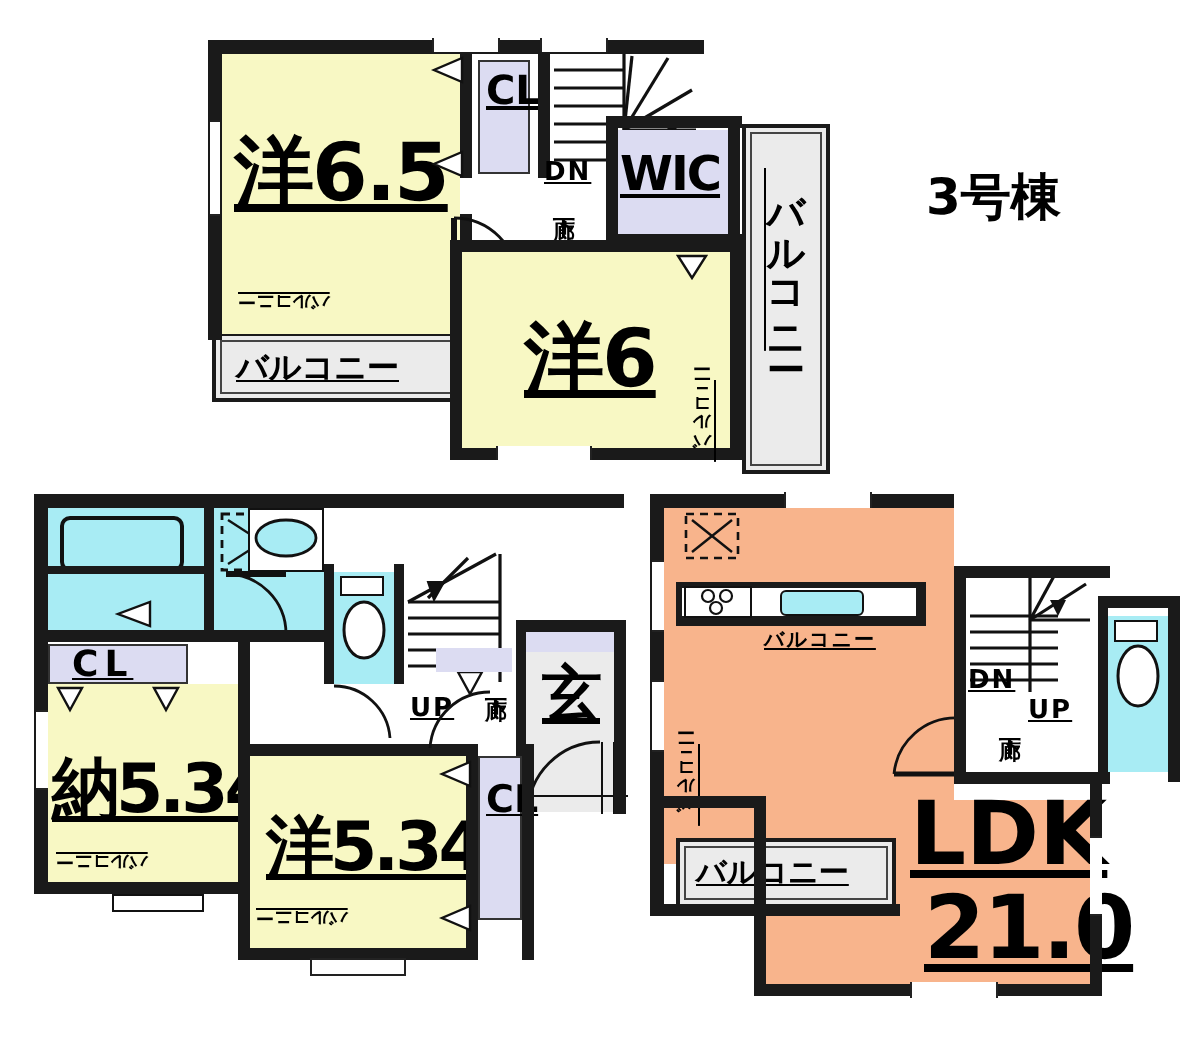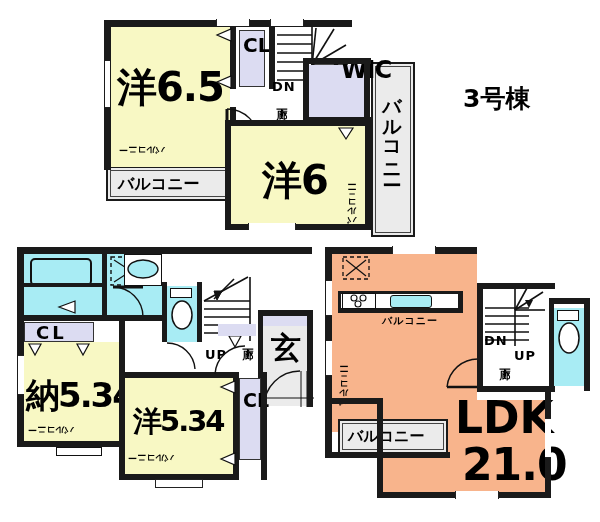--- a/index.html
+++ b/index.html
@@ -24,20 +24,21 @@
   .grey{background:#ebebeb;}
   .white{background:#ffffff;}
   .outl1{border:1px solid #333;}
 
   .lbl{
     position:absolute;
     color:#000;
     line-height:1;
     white-space:nowrap;
     font-weight:700;
+    text-decoration:underline;
   }
   .bigroom{
     font-family:"DejaVu Sans","Liberation Sans",sans-serif;
     font-weight:700;
     letter-spacing:-1px;
   }
   .tiny{
     font-family:"DejaVu Sans","Liberation Sans",sans-serif;
     font-weight:700;
   }
@@ -143,21 +144,21 @@
     <svg class="abs" style="left:226px;top:108px;width:34px;height:34px;">
       <path d="M1,1 A32,32 0 0 1 33,33" fill="none" stroke="#111" stroke-width="1.4"></path>
       <line x1="1" y1="1" x2="1" y2="33" stroke="#111" stroke-width="3"></line>
     </svg>
     <svg class="abs" style="left:267px;top:130px;width:34px;height:34px;">
       <path d="M33,1 A32,32 0 0 0 1,33" fill="none" stroke="#111" stroke-width="1.4"></path>
     </svg>
 
     <div class="wall" style="left:303px;top:62px;width:6px;height:58px;"></div>
     <div class="room lav" style="left:309px;top:65px;width:55px;height:52px;"></div>
-    <div class="lbl tiny" style="left:310px;top:58px;font-size:24px;letter-spacing:-1px;margin-left:31px;">WIC</div>
+    <div class="lbl tiny" style="left:310px;top:75px;font-size:24px;letter-spacing:-1px;">WIC</div>
     <div class="wall" style="left:303px;top:58px;width:68px;height:6px;"></div>
     <div class="wall" style="left:364px;top:58px;width:6px;height:62px;"></div>
     <div class="wall" style="left:303px;top:117px;width:68px;height:6px;"></div>
 
     <div class="wall" style="left:225px;top:120px;width:146px;height:6px;"></div>
     <div class="wall" style="left:225px;top:120px;width:6px;height:110px;"></div>
     <div class="wall" style="left:225px;top:224px;width:146px;height:6px;"></div>
     <div class="wall" style="left:365px;top:120px;width:6px;height:110px;"></div>
     <div class="room yellow" style="left:231px;top:126px;width:134px;height:98px;"></div>
     <div class="lbl bigroom" style="left:262px;top:160px;font-size:40px;">洋6</div>
@@ -265,21 +266,21 @@
     </svg>
     <div class="wall" style="left:119px;top:321px;width:6px;height:126px;"></div>
     <div class="wall" style="left:17px;top:441px;width:108px;height:6px;"></div>
     <div class="abs" style="left:18px;top:355px;width:6px;height:40px;background:#fff;border-top:1px solid #222;border-bottom:1px solid #222;"></div>
     <div class="abs" style="left:56px;top:447px;width:46px;height:9px;background:#fff;border:1px solid #222;"></div>
 
     <div class="wall" style="left:119px;top:372px;width:120px;height:6px;"></div>
     <div class="wall" style="left:119px;top:372px;width:6px;height:108px;"></div>
     <div class="wall" style="left:119px;top:474px;width:120px;height:6px;"></div>
     <div class="room yellow" style="left:125px;top:378px;width:108px;height:96px;"></div>
-    <div class="lbl bigroom" style="left:133px;top:407px;font-size:29px;letter-spacing:-2px;">洋5.34</div>
+    <div class="lbl bigroom" style="left:133px;top:407px;font-size:34px;letter-spacing:-2px;">洋5.34</div>
     <div class="lbl tiny rot180" style="left:128px;top:453px;font-size:9px;">バルコニー</div>
     <div class="abs" style="left:155px;top:479px;width:48px;height:9px;background:#fff;border:1px solid #222;"></div>
 
     <div class="wall" style="left:233px;top:372px;width:6px;height:108px;"></div>
     <div class="room lav outl1" style="left:239px;top:378px;width:22px;height:82px;"></div>
     <div class="lbl tiny" style="left:243px;top:388px;font-size:19px;line-height:1.35;width:16px;white-space:normal;">CL</div>
     <div class="wall" style="left:261px;top:372px;width:6px;height:108px;"></div>
     <svg class="abs" style="left:220px;top:380px;width:16px;height:14px;">
       <polygon points="15,1 15,13 1,7" fill="#ffffff" stroke="#111" stroke-width="1.2"></polygon>
     </svg>

